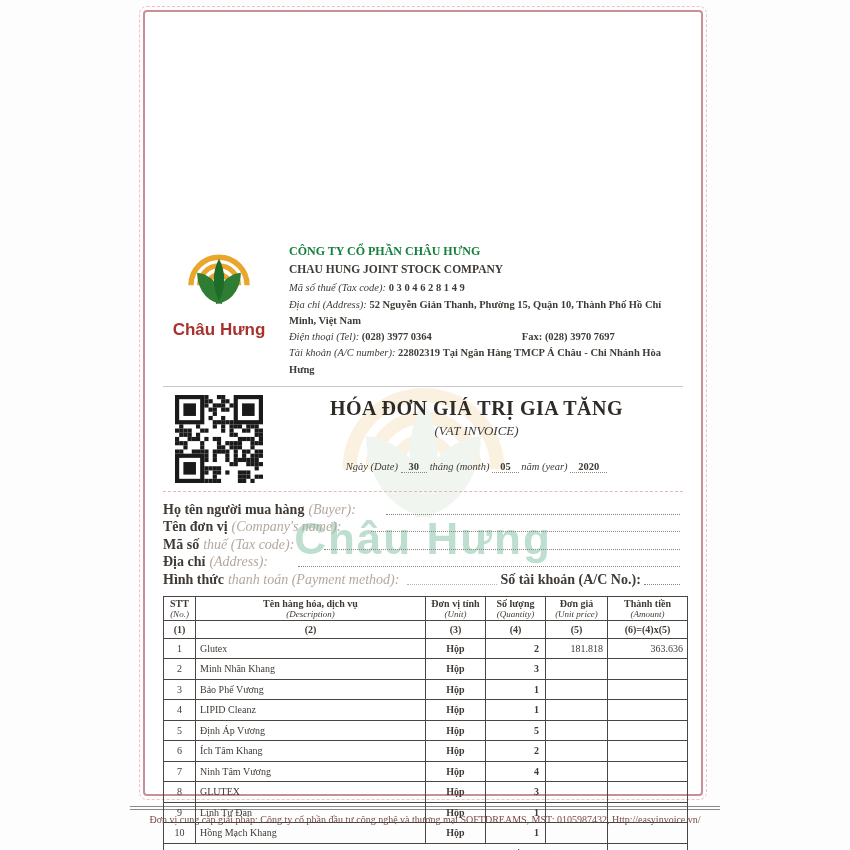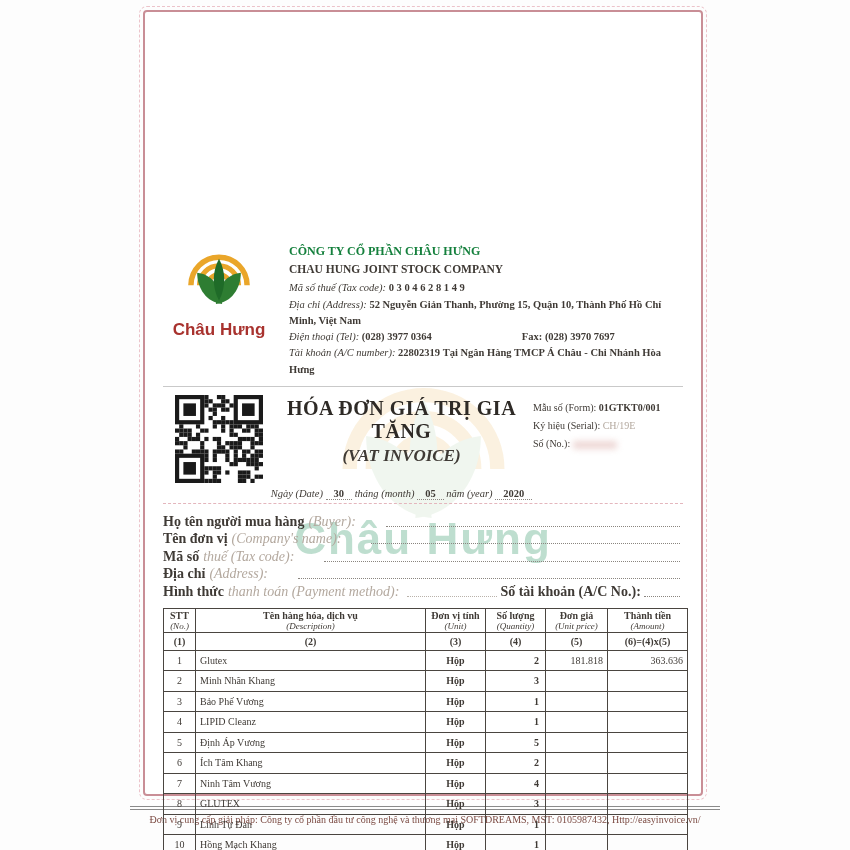--- a/index.html
+++ b/index.html
@@ -28,21 +28,21 @@
   .co-name{font-weight:bold;font-size:12px;color:#15803d;}
   .co-name-en{font-weight:bold;font-size:11.5px;margin-bottom:2px;}
   .tel-row{display:flex;}
   .tel-row .fax{margin-left:90px;}
   
   .title-sec{display:flex;padding:8px 0 4px 12px;border-bottom:1px dashed #e4b6bd;}
   .qr{width:95px;flex:none;}
   .qr svg{width:88px;height:88px;}
   .title-mid{flex:1;text-align:center;padding-top:2px;}
   .title-mid h1{margin:0;font-size:20px;letter-spacing:.5px;color:#2e2a26;}
-  .title-sub{font-weight:bold;font-style:italic;font-size:17px;margin-top:3px;}
+  .title-sub{font-weight:normal;font-style:italic;font-size:13px;margin-top:3px;}
   .date-line{font-size:10.5px;margin-top:22px;}
   .date-line .dnum{font-weight:bold;border-bottom:1px dotted #8a857f;padding:0 8px;}
   .meta{width:150px;flex:none;font-size:10px;line-height:1.8;padding-top:4px;}
   .smudge{display:inline-block;width:44px;height:8px;background:#dfb6b2;filter:blur(3px);
           border-radius:2px;opacity:.55;vertical-align:middle;}
   
   .buyer{padding:8px 0 6px 0;font-size:14px;}
   .buyer-row{display:flex;align-items:flex-end;height:17.5px;}
   .buyer-row .leader{flex:1;border-bottom:1px dotted #8a857f;margin:0 3px 3px 30px;}
   .buyer-row .leader2{flex:1;border-bottom:1px dotted #8a857f;margin:0 3px 3px 3px;}
@@ -291,34 +291,20 @@
         <div class="title-sub">(VAT INVOICE)</div>
         <div class="date-line">
           <span class="it">Ngày (Date)</span>
           <span class="dnum">30</span>
           <span class="it">tháng (month)</span>
           <span class="dnum">05</span>
           <span class="it">năm (year)</span>
           <span class="dnum">2020</span>
         </div>
       </div>
-      <div class="meta">
-        <div>
-          <span>Mẫu số (Form):</span>
-          <span class="b">01GTKT0/001</span>
-        </div>
-        <div>
-          <span>Ký hiệu (Serial):</span>
-          <span class="faded">CH/19E</span>
-        </div>
-        <div>
-          <span>Số (No.):</span>
-          <span class="smudge"></span>
-        </div>
-      </div>
     </section>
 
     <section class="buyer" id="buyer">
         <div class="buyer-row">
           <span class="blbl">Họ tên người mua hàng</span>
           <span class="bfad faded it">(Buyer):</span>
           <span class="leader"></span>
         </div>
         <div class="buyer-row">
           <span class="blbl">Tên đơn vị</span>

